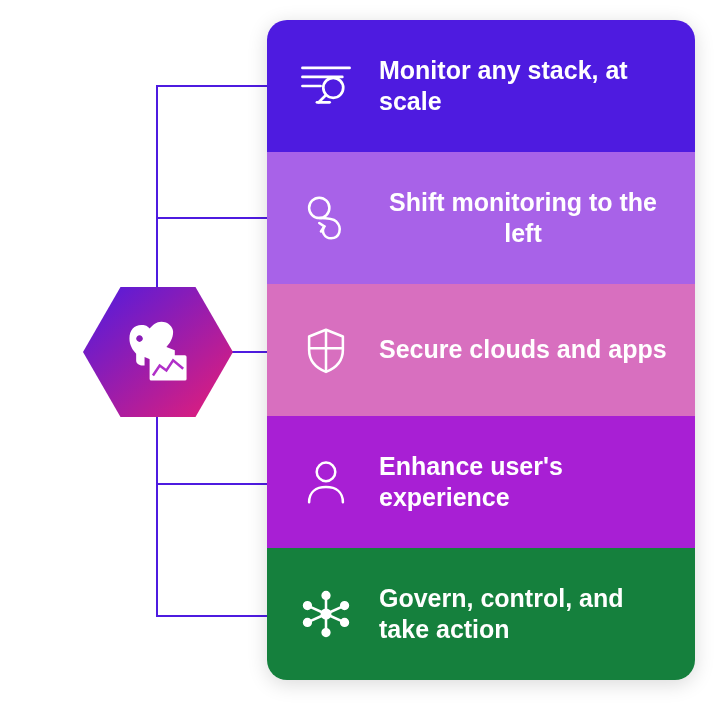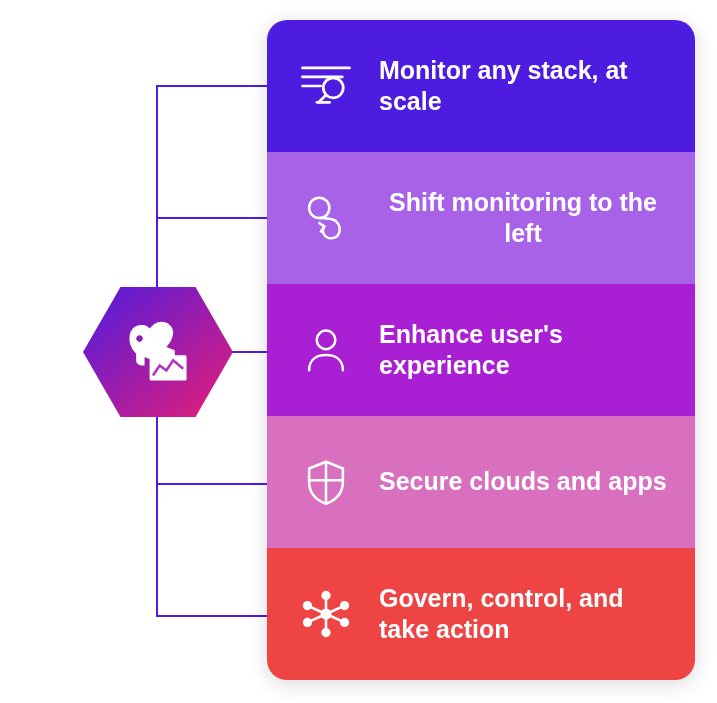--- a/index.html
+++ b/index.html
@@ -57,21 +57,21 @@
     flex: 1;
     display: flex;
     align-items: center;
     padding: 0 28px;
     gap: 22px;
   }
   .row-0 { background: #4E1BE0; }
   .row-1 { background: #A862E8; text-align: center; }
   .row-2 { background: #A81FD4; }
   .row-3 { background: #D86FBF; }
-  .row-4 { background: #ef4444; }
+  .row-4 { background: #15803d; }
   .icon-box {
     width: 62px;
     height: 62px;
     flex-shrink: 0;
     display: flex;
     align-items: center;
     justify-content: center;
   }
   .feature-label {
     color: #fff;
@@ -136,39 +136,39 @@
       <div class="icon-box">
         <svg width="54" height="54" viewBox="0 0 64 64" fill="none" stroke="#fff" stroke-width="3" stroke-linecap="round">
           <circle cx="24" cy="20" r="12"></circle>
           <path d="M 24 32 C 24 32 40 32 44 36 C 52 44 48 56 38 56 C 30 56 26 48 30 42"></path>
           <polyline points="24,38 30,42 26,48"></polyline>
         </svg>
       </div>
       <div class="feature-label">Shift monitoring to the left</div>
     </div>
 
-    <div class="feature-row row-2">
-      <div class="icon-box">
-        <svg width="54" height="54" viewBox="0 0 64 64" fill="none" stroke="#fff" stroke-width="3" stroke-linecap="round">
-          <circle cx="32" cy="20" r="11"></circle>
-          <path d="M 12 56 C 12 44 20 38 32 38 C 44 38 52 44 52 56"></path>
-        </svg>
-      </div>
-      <div class="feature-label">Enhance user's experience</div>
-    </div>
-
     <div class="feature-row row-3">
       <div class="icon-box">
         <svg width="54" height="54" viewBox="0 0 64 64" fill="none" stroke="#fff" stroke-width="3" stroke-linejoin="round">
           <path d="M 32 8 L 52 16 L 52 32 C 52 46 42 54 32 58 C 22 54 12 46 12 32 L 12 16 Z"></path>
           <line x1="32" y1="8" x2="32" y2="58"></line>
           <line x1="12" y1="30" x2="52" y2="30"></line>
         </svg>
       </div>
       <div class="feature-label">Secure clouds and apps</div>
+    </div>
+
+    <div class="feature-row row-2">
+      <div class="icon-box">
+        <svg width="54" height="54" viewBox="0 0 64 64" fill="none" stroke="#fff" stroke-width="3" stroke-linecap="round">
+          <circle cx="32" cy="20" r="11"></circle>
+          <path d="M 12 56 C 12 44 20 38 32 38 C 44 38 52 44 52 56"></path>
+        </svg>
+      </div>
+      <div class="feature-label">Enhance user's experience</div>
     </div>
 
     <div class="feature-row row-4">
       <div class="icon-box">
         <svg width="54" height="54" viewBox="0 0 64 64" fill="none" stroke="#fff" stroke-width="3">
           <circle cx="32" cy="32" r="5" fill="#fff"></circle>
           <circle cx="32" cy="10" r="4" fill="#fff"></circle>
           <circle cx="54" cy="22" r="4" fill="#fff"></circle>
           <circle cx="54" cy="42" r="4" fill="#fff"></circle>
           <circle cx="32" cy="54" r="4" fill="#fff"></circle>

